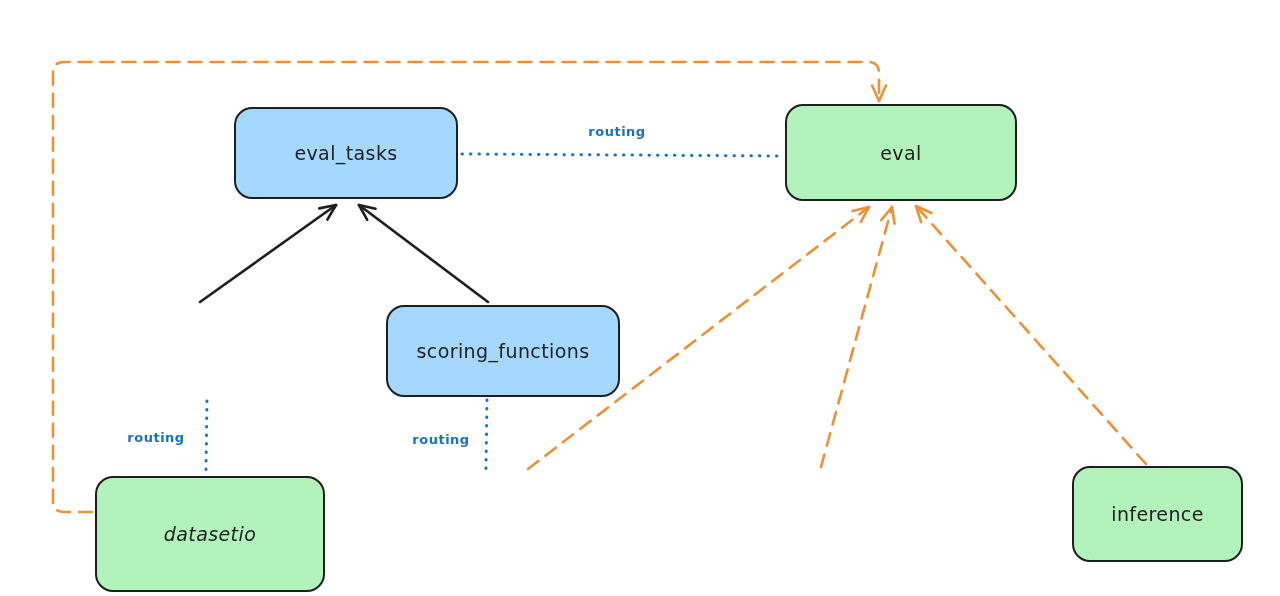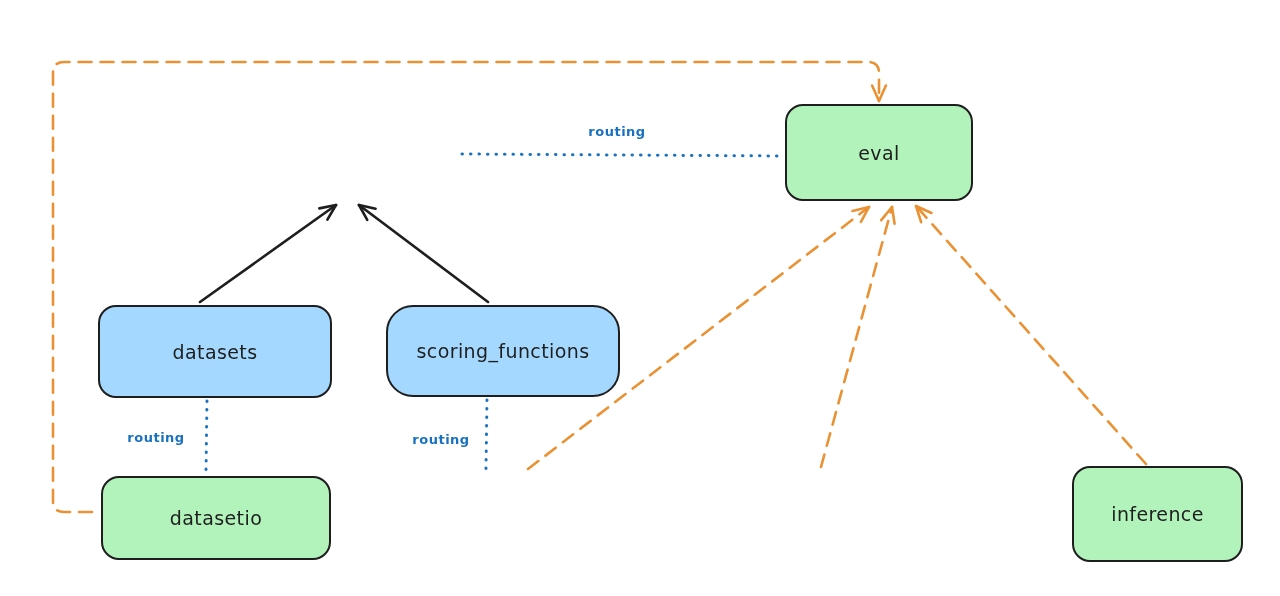--- a/index.html
+++ b/index.html
@@ -56,30 +56,30 @@
       <path d="M869 207 L860.9144732729628 221.95407160429454" stroke="#ea9233" stroke-width="2.6" fill="none" stroke-linecap="round"></path>
       <path d="M869 207 L852.4677649466669 210.96045504220697" stroke="#ea9233" stroke-width="2.6" fill="none" stroke-linecap="round"></path>
       <path d="M821 467 L892 207" fill="none" stroke="#ea9233" stroke-width="2.6" stroke-linecap="round" stroke-dasharray="13 9"></path>
       <path d="M892 207 L894.5979630382997 223.80031511762886" stroke="#ea9233" stroke-width="2.6" fill="none" stroke-linecap="round"></path>
       <path d="M892 207 L881.22380468529 220.14814110584544" stroke="#ea9233" stroke-width="2.6" fill="none" stroke-linecap="round"></path>
       <path d="M1146 464 L916 206" fill="none" stroke="#ea9233" stroke-width="2.6" stroke-linecap="round" stroke-dasharray="13 9"></path>
       <path d="M916 206 L931.5036529390178 212.97400498612419" stroke="#ea9233" stroke-width="2.6" fill="none" stroke-linecap="round"></path>
       <path d="M916 206 L921.1549671699798 222.1995775709254" stroke="#ea9233" stroke-width="2.6" fill="none" stroke-linecap="round"></path>
     </svg>
 
-    <div class="node green" style="left: 785px; top: 104px; width: 188px; height: 97px;">
+<div class="node blue" style="left: 234px; top: 107px; width: 224px; height: 92px;">
+      <span>eval_tasks</span>
+    </div>
+    <div class="node green" style="left: 785px; top: 104px; width: 232px; height: 97px;">
       <span>eval</span>
     </div>
-    <div class="node blue" style="left: 98px; top: 305px; width: 234px; height: 93px;">
-      <span>datasets</span>
-    </div>
-    <div class="node blue" style="left: 386px; top: 305px; width: 234px; height: 92px; border-radius: 27px;">
+    <div class="node blue" style="left: 386px; top: 305px; width: 234px; height: 92px;">
       <span>scoring_functions</span>
     </div>
-    <div class="node green" style="left: 101px; top: 476px; width: 230px; height: 84px;">
+    <div class="node green" style="left: 95px; top: 476px; width: 230px; height: 116px; font-style: italic;">
       <span>datasetio</span>
     </div>
     <div class="node green" style="left: 1072px; top: 466px; width: 171px; height: 96px;">
       <span>inference</span>
     </div>
     <div class="edge-label" style="left: 617px; top: 131px; color: rgb(25, 113, 194);">routing</div>
     <div class="edge-label" style="left: 156px; top: 437px; color: rgb(25, 113, 194);">routing</div>
     <div class="edge-label" style="left: 441px; top: 439px; color: rgb(25, 113, 194);">routing</div>
   </div>
 

